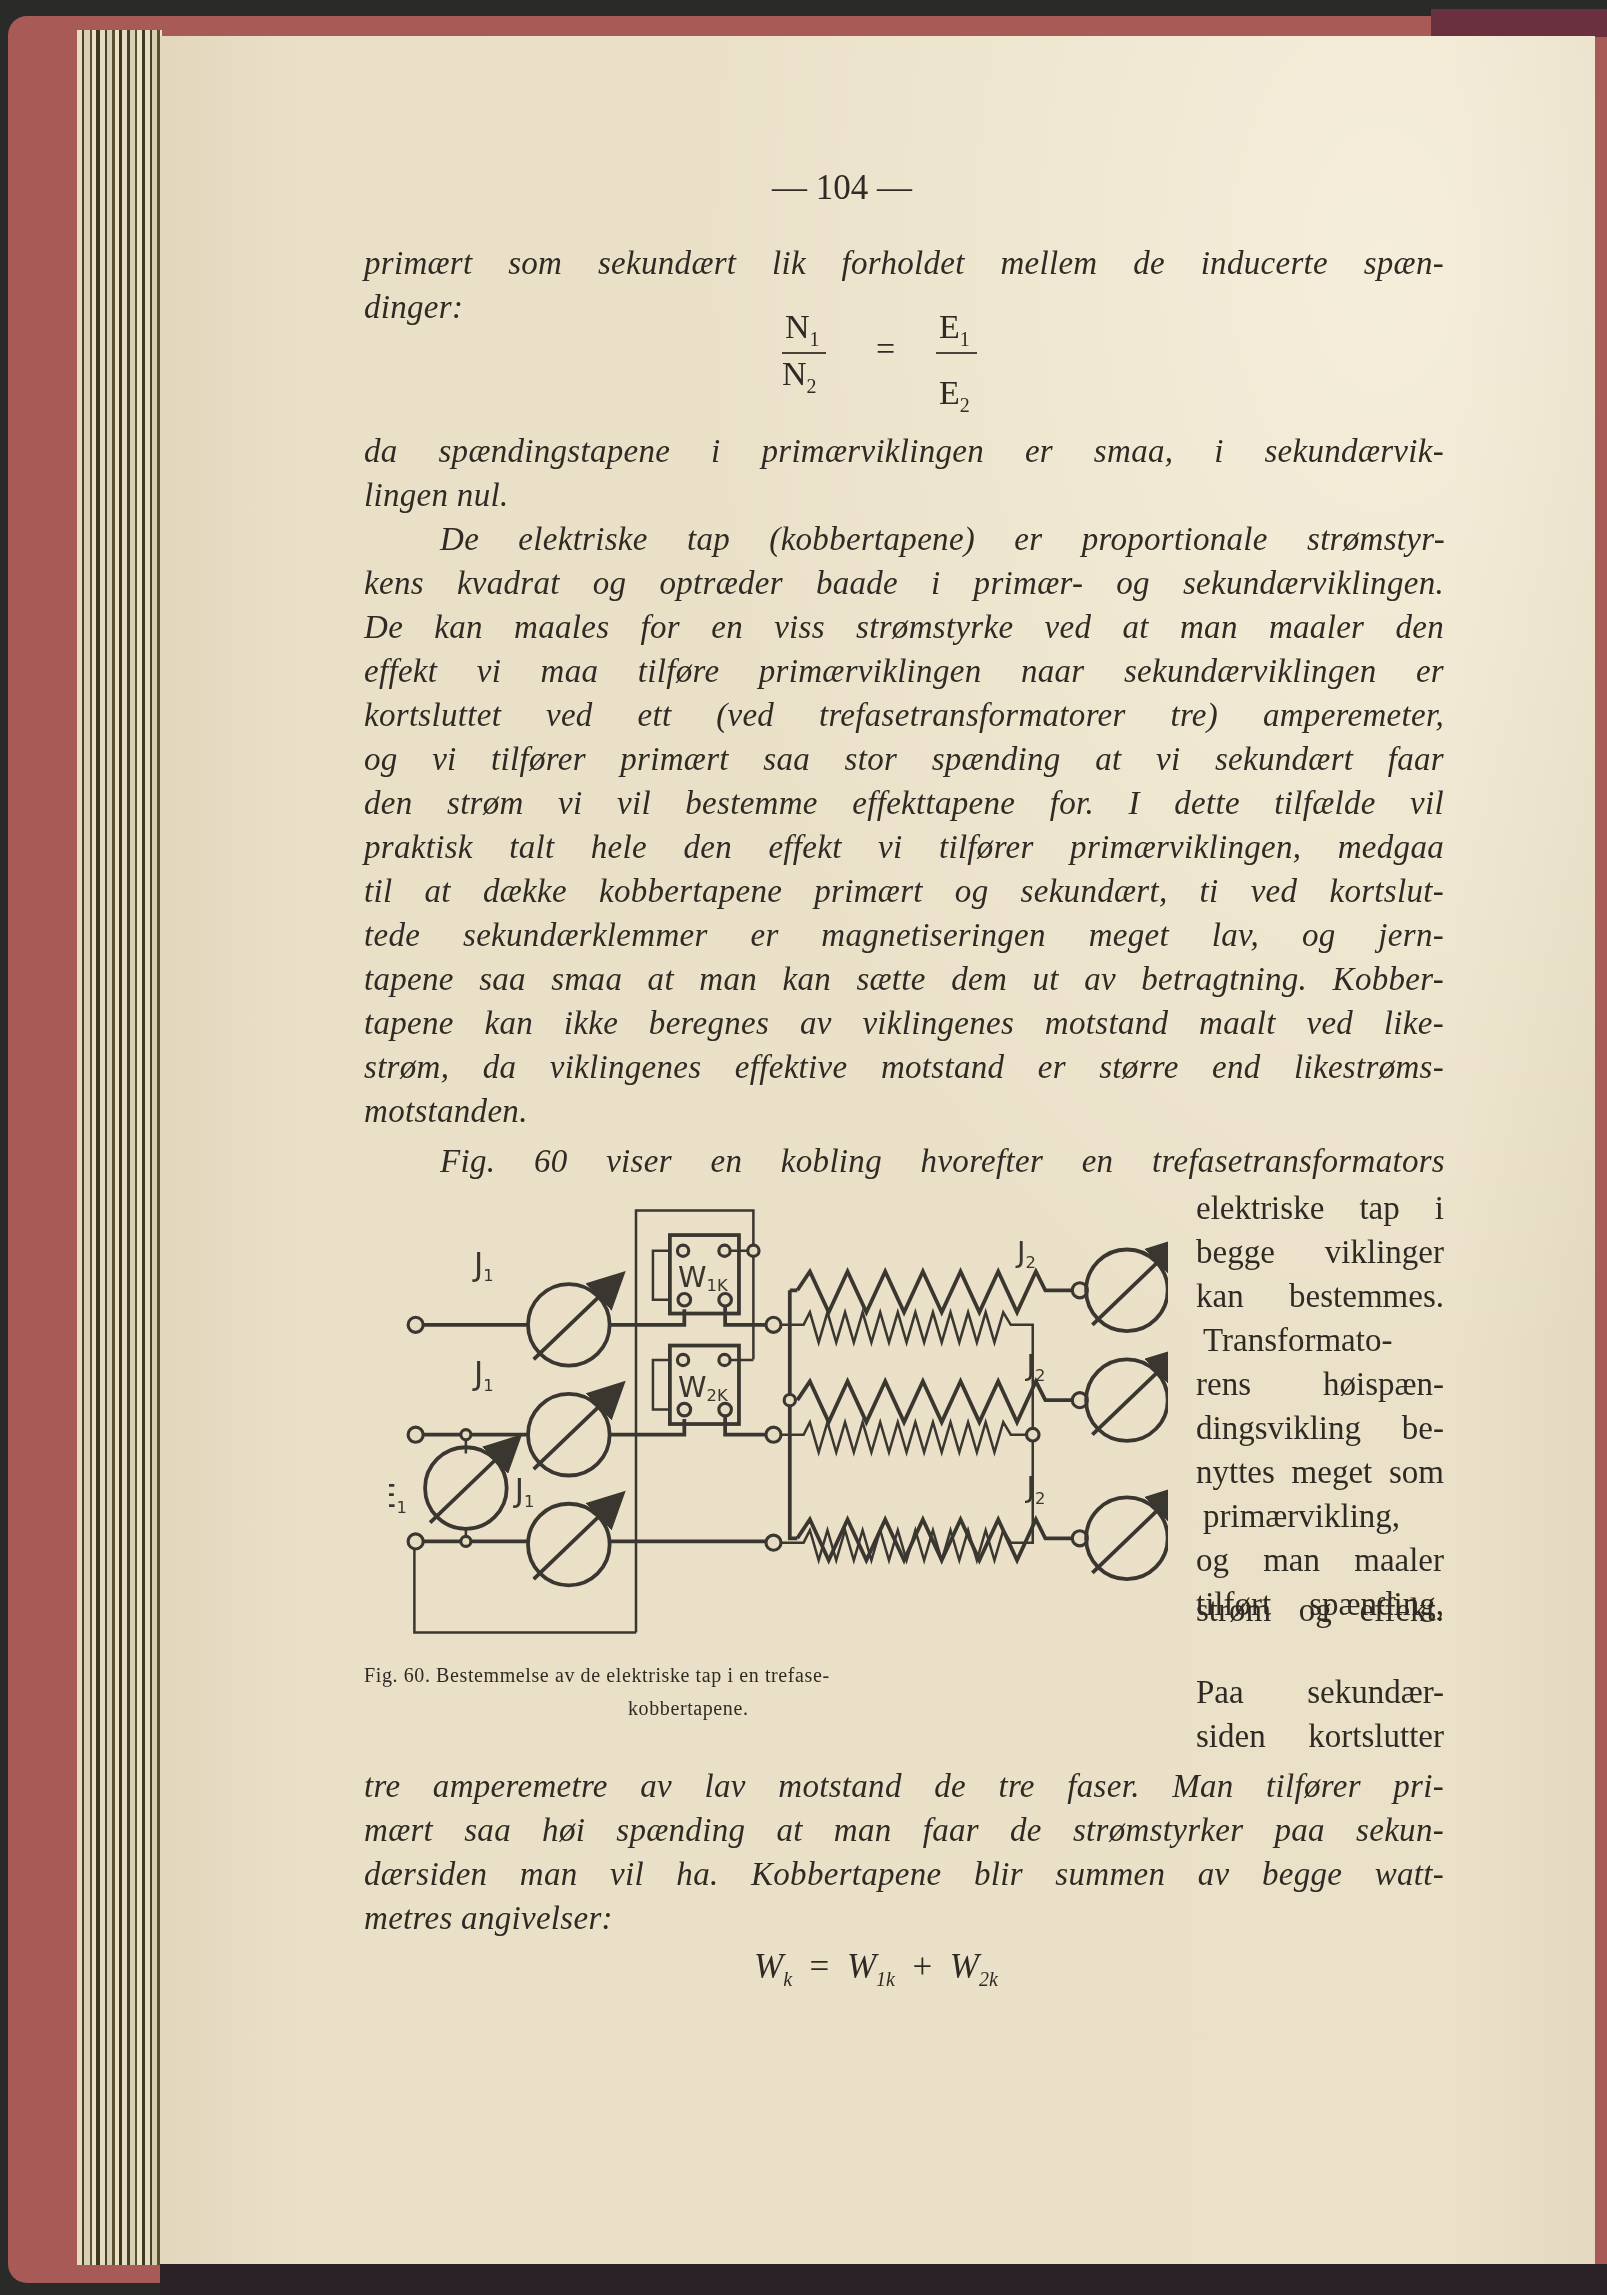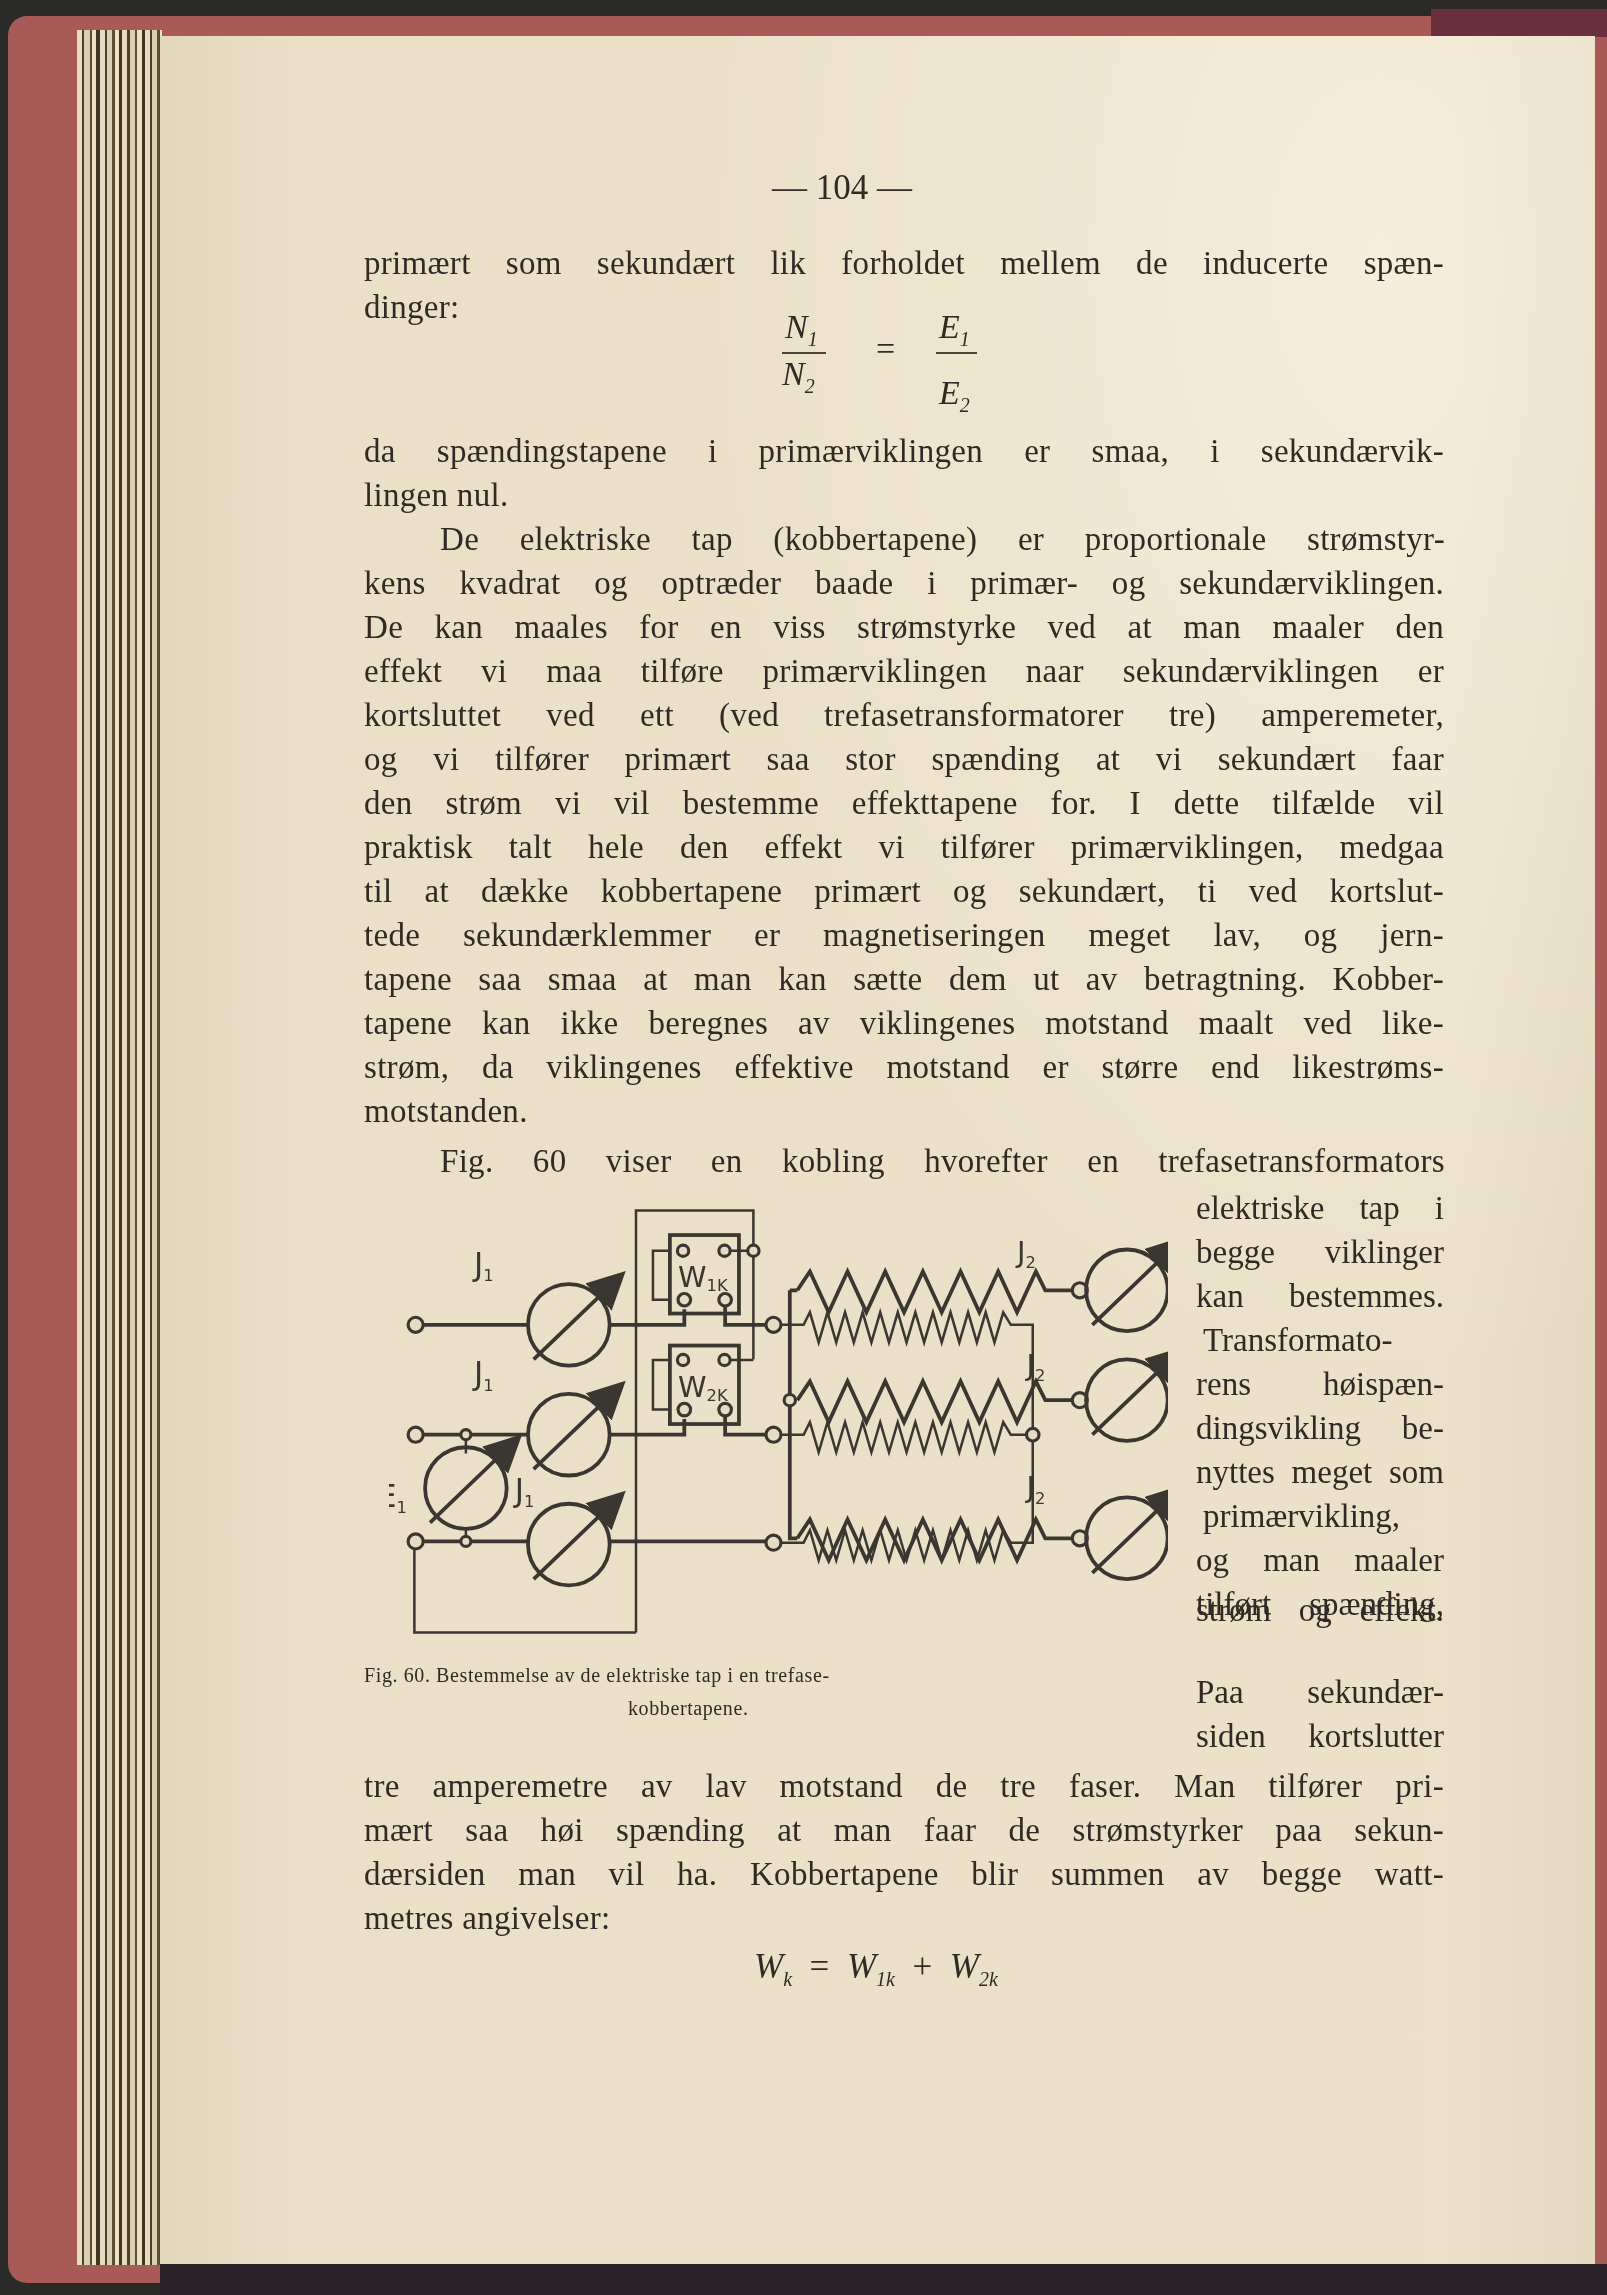--- a/index.html
+++ b/index.html
@@ -3,26 +3,26 @@
 <meta charset="utf-8">
 <style>
   html,body{margin:0;padding:0;}
   body{width:1607px;height:2295px;position:relative;overflow:hidden;background:#2a2a28;font-family:"Liberation Serif","DejaVu Serif",serif;}
   .cover{position:absolute;left:7.5px;top:15.7px;width:1600px;height:2267px;background:#a85a56;border-radius:19px 0 0 19px;}
   .cover-top-right{position:absolute;left:1431px;top:9.4px;width:176px;height:28px;background:#6a3040;}
   .page-edges{position:absolute;left:77px;top:30px;width:85px;height:2235px;background:repeating-linear-gradient(90deg,#e6dcc4 0 5px,#4a4228 5px 7.5px,#d8cfb4 7.5px 12.6px,#5a5030 12.6px 15px,#ece2c8 15px 19.5px,#3e3820 19.5px 22.6px);}
   .page{position:absolute;left:160px;top:36px;width:1435px;height:2231px;background:#e9dfc7;
         background-image:radial-gradient(ellipse at 85% 10%,rgba(255,250,235,.5),transparent 40%),linear-gradient(90deg,#e2d7bd,#eae0c8 10%,#ebe1c9 90%,#e3d9c0);}
   .page-bottom{position:absolute;left:160px;top:2264px;width:1447px;height:31px;background:#2a2226;}
-  .line{position:absolute;left:364px;width:1080px;font-size:33px;height:44px;color:#2f2b24;text-align:justify;text-align-last:justify;letter-spacing:0.3px;}
+  .line{position:absolute;left:364px;width:1080px;font-size:33px;height:44px;color:#2f2b24;text-align:justify;text-align-last:justify;letter-spacing:0.3px;font-style:italic;}
   .line.last{text-align-last:left;}
   .line.indent{left:440px;width:1005px;}
   .rcol{position:absolute;left:1196px;width:248px;font-size:33px;height:44px;color:#2f2b24;text-align:justify;text-align-last:justify;}
   .pagenum{position:absolute;left:772px;top:168px;font-size:35px;color:#2f2b24;}
-  .frac{position:absolute;font-style:italic;font-size:34px;color:#2f2b24;}
+  .frac{position:absolute;font-size:34px;color:#2f2b24;}
   .frac sub{font-size:20px;}
   .fbar{position:absolute;height:1.9px;background:#4a4438;}
   .caption{position:absolute;font-size:20px;color:#2f2b24;letter-spacing:0.6px;}
   .formula2{position:absolute;left:754px;top:1947px;font-size:35px;font-style:italic;color:#2f2b24;}
   .formula2 sub{font-size:20px;}
   svg.diagram{position:absolute;left:389px;top:1193px;}
   svg .w{stroke:#3a3630;fill:none;stroke-width:6;}
   svg .wt{stroke:#3a3630;fill:none;stroke-width:4;}
   svg .term{stroke:#3a3630;fill:#e6dcc4;stroke-width:5;}
   svg text{font-family:"DejaVu Sans",sans-serif;fill:#3a3630;}

